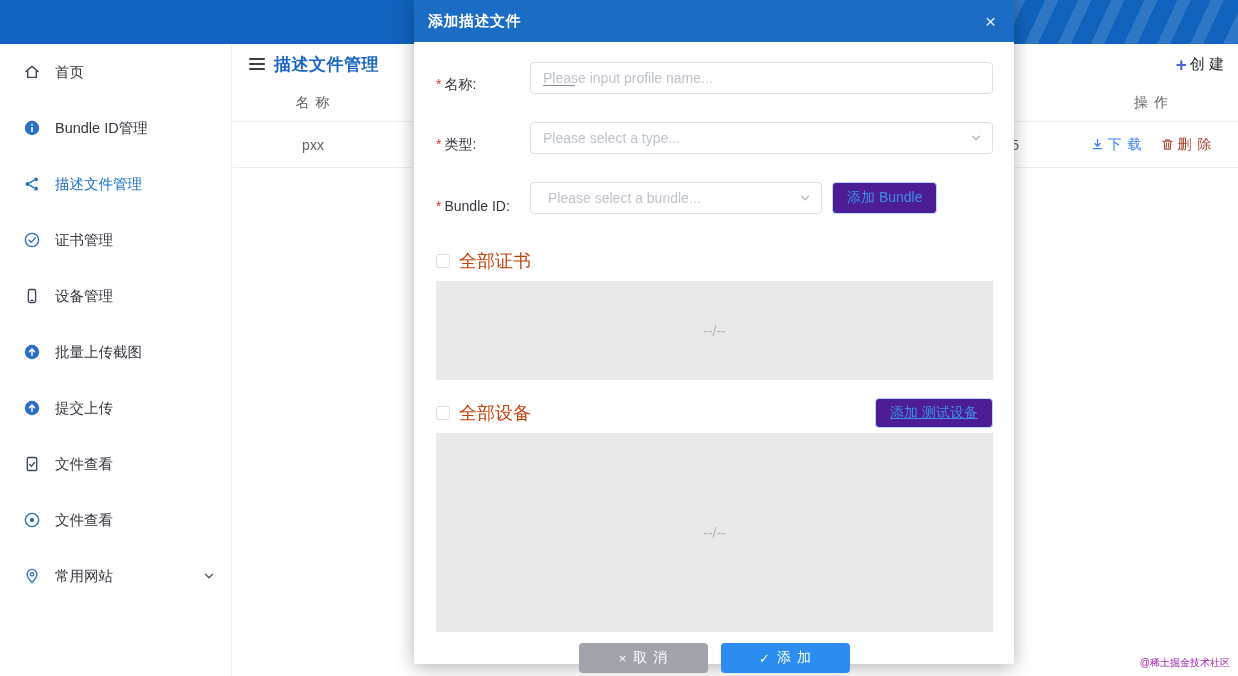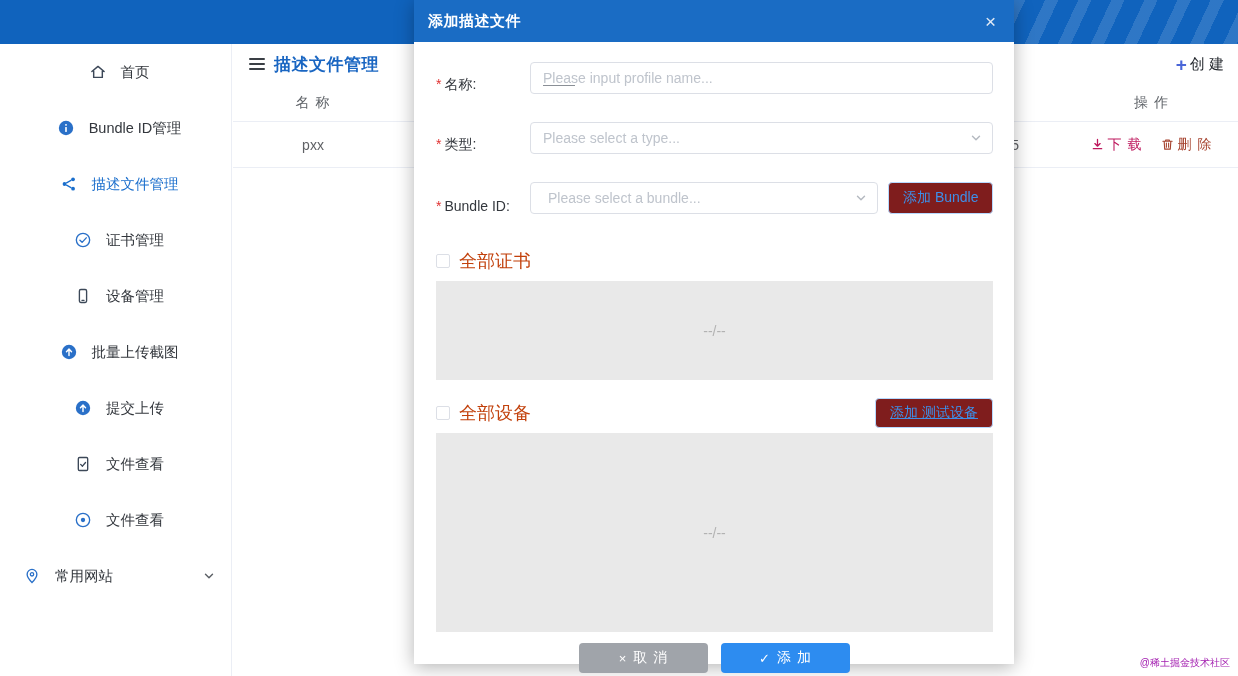--- a/index.html
+++ b/index.html
@@ -8,21 +8,21 @@
 
   
   .topbar { position:absolute; top:0; left:0; width:100%; height:44px; background:#1063bd; }
   .topbar-stripes { position:absolute; top:0; right:0; width:226px; height:44px;
     background:repeating-linear-gradient(115deg, rgba(255,255,255,0.13) 0 12px, transparent 12px 30px); }
 
   
   .sidebar { position:absolute; top:44px; left:0; bottom:0; width:232px; background:#fff;
     border-right:1px solid #ebeef5; }
   .side-item { height:56px; display:flex; align-items:center; gap:13px; padding:0 16px 0 22px;
-    font-size:14.5px; color:#33373d; cursor:pointer;justify-content:center; }
+    font-size:14.5px; color:#33373d; cursor:pointer; }
   .side-item .icon { width:20px; height:20px; display:flex; align-items:center; justify-content:center; flex:none; }
   .side-item.active { color:#1a6ecc; }
   .ic-blue { color:#2a70c8; }
   .ic-dark { color:#3c4858; }
   .side-item.active .icon { color:#1a6ecc; }
   .side-chevron { margin-left:auto; color:#5c6066; display:flex; }
 
   
   .main { position:absolute; top:44px; left:233px; right:0; bottom:0; background:#fff; }
   .page-head { height:40px; display:flex; align-items:center; padding:0 14px 0 16px; }
@@ -34,21 +34,21 @@
 
   .tbl-head { height:38px; display:flex; align-items:center; border-bottom:1px solid #ebeef5;
     font-size:14px; color:#5f6368; letter-spacing:1px; }
   .tbl-row { height:46px; display:flex; align-items:center; border-bottom:1px solid #ebeef5;
     font-size:14px; color:#606266; }
   .col-name { width:160px; text-align:center; }
   .col-mid { flex:1; position:relative; height:100%; }
   .col-mid .partial { position:absolute; right:46px; top:50%; transform:translateY(-50%); }
   .col-act { width:173px; display:flex; justify-content:center; align-items:center; gap:18px; }
   .act-link { display:flex; align-items:center; gap:4px; cursor:pointer; font-size:14px; letter-spacing:1px; }
-  .act-download { color:#be185d; }
+  .act-download { color:#3b82f6; }
   .act-delete { color:#a6432f; }
 
   
   .modal { position:absolute; left:414px; top:0; width:600px; height:664px; background:#fff;
     box-shadow:0 3px 18px rgba(0,0,0,0.30); }
   .modal-head { height:42px; background:#1a6cc4; display:flex; align-items:center; padding:0 14px; }
   .modal-title { color:#fff; font-weight:bold; font-size:15px; letter-spacing:0.5px; }
   .modal-close { margin-left:auto; color:#dfe9f5; font-size:19px; line-height:1; cursor:pointer; padding:2px 4px; }
   .modal-body { padding:20px 21px 0 22px; }
 
@@ -57,22 +57,22 @@
   .req { color:#e03131; margin-right:3px; }
   .text-input { flex:1; height:32px; border:1px solid #dcdfe6; border-radius:4px; padding:0 12px;
     font-size:14px; color:#606266; outline:none; font-family:"Liberation Sans", sans-serif; background:#fff; }
   .text-input::placeholder { color:#bfc4cc; }
   .input-wrap { flex:1; position:relative; display:flex; }
   .ime-underline { position:absolute; left:13px; top:23px; width:32px; height:1px; background:#8a8f96; }
   .select { flex:1; height:32px; border:1px solid #dcdfe6; border-radius:4px; padding:0 10px 0 12px;
     display:flex; align-items:center; cursor:pointer; background:#fff; }
   .select .ph { color:#bfc4cc; font-size:14px; flex:1; overflow:hidden; white-space:nowrap; }
   .select .chev { color:#b4b9c0; display:flex; }
-  .select.bundle { flex:none; width:348px;padding-left:17px; }
-  .btn-light { height:32px; margin-left:10px; padding:0 14px; background:#7f1d1d; border:1px solid #b6d9ff;
+  .select.bundle { flex:none; width:292px;padding-left:17px; }
+  .btn-light { height:32px; margin-left:10px; padding:0 14px; background:#4c1d95; border:1px solid #b6d9ff;
     border-radius:4px; color:#3d8fe8; font-size:14px; display:flex; align-items:center; cursor:pointer; white-space:nowrap; }
 
   .check-row { display:flex; align-items:center; gap:9px; margin-top:35px; }
   .checkbox { width:14px; height:14px; appearance:none; -webkit-appearance:none; border:1px solid #dcdfe6;
     border-radius:2px; background:#fff; cursor:pointer; flex:none; }
   .check-label { font-size:18px; color:#c2410c; }
   .panel { margin-top:8px; height:99px; background:#e9e9e9; display:flex; align-items:center;
     justify-content:center; color:#b2b2b2; font-size:14px; }
   .device-row { display:flex; align-items:center; gap:9px; margin-top:18px; height:30px; }
   .device-row .btn-light { margin-left:auto; height:30px;text-decoration:underline; }

